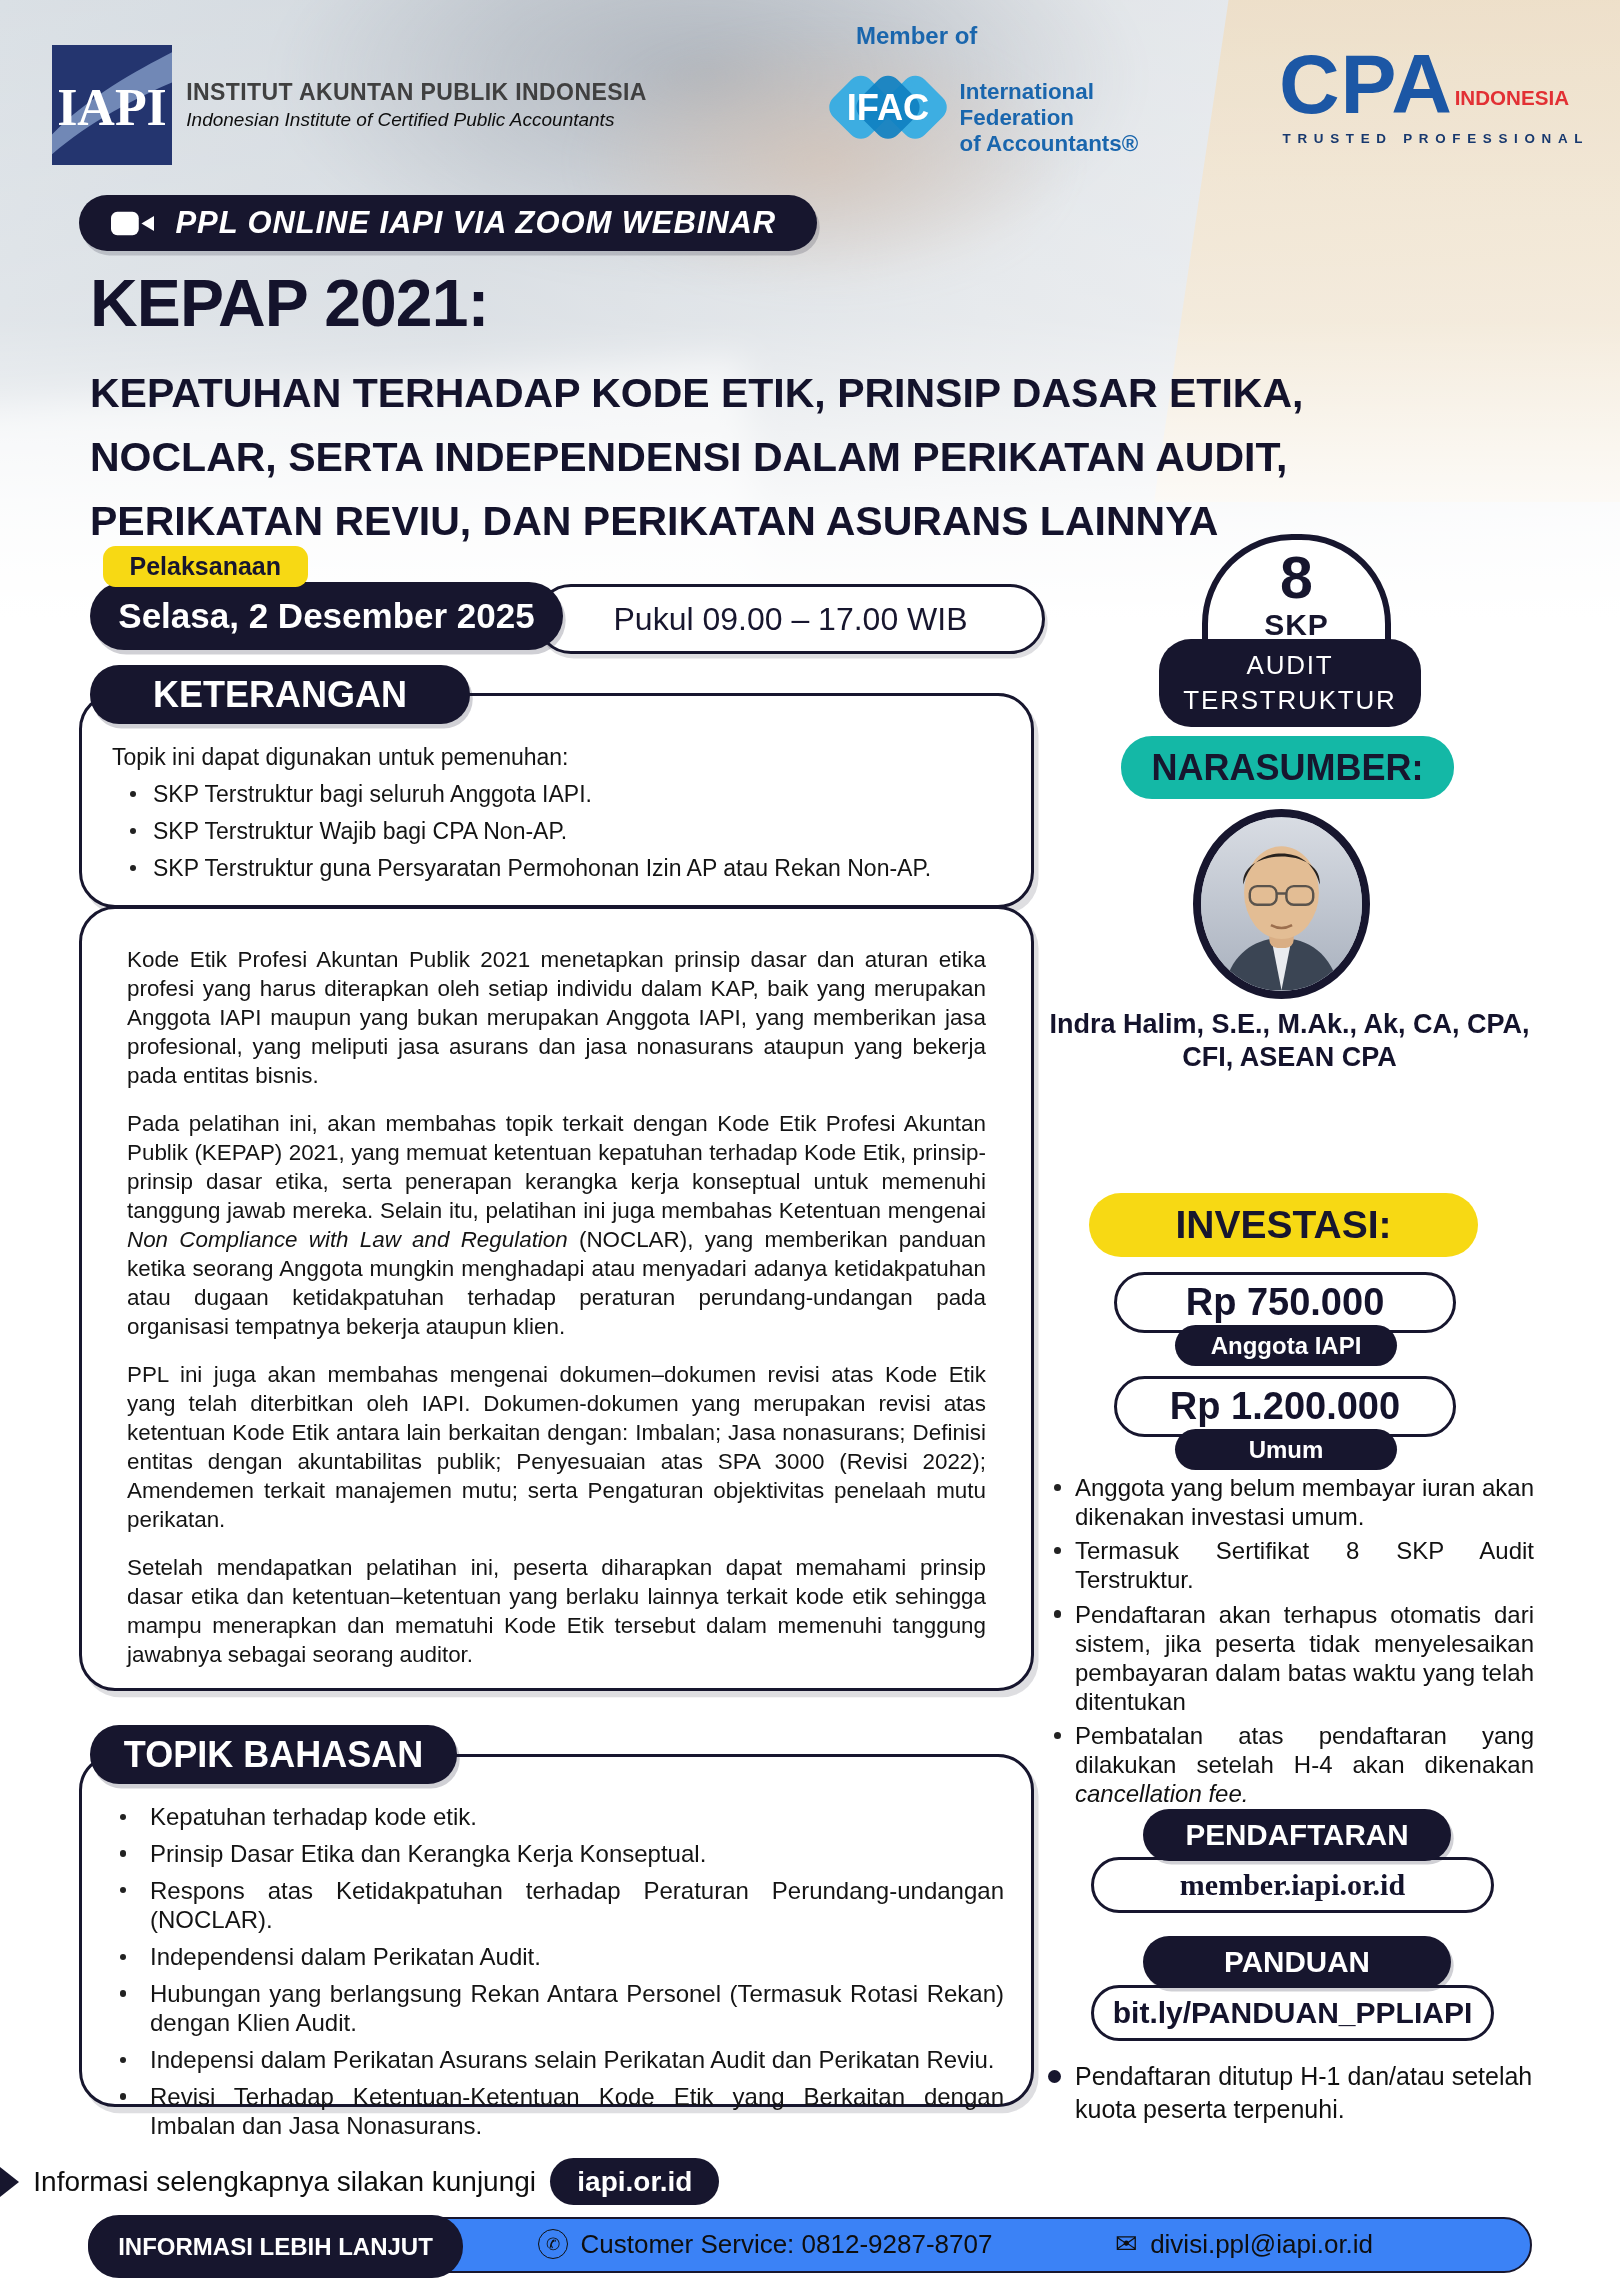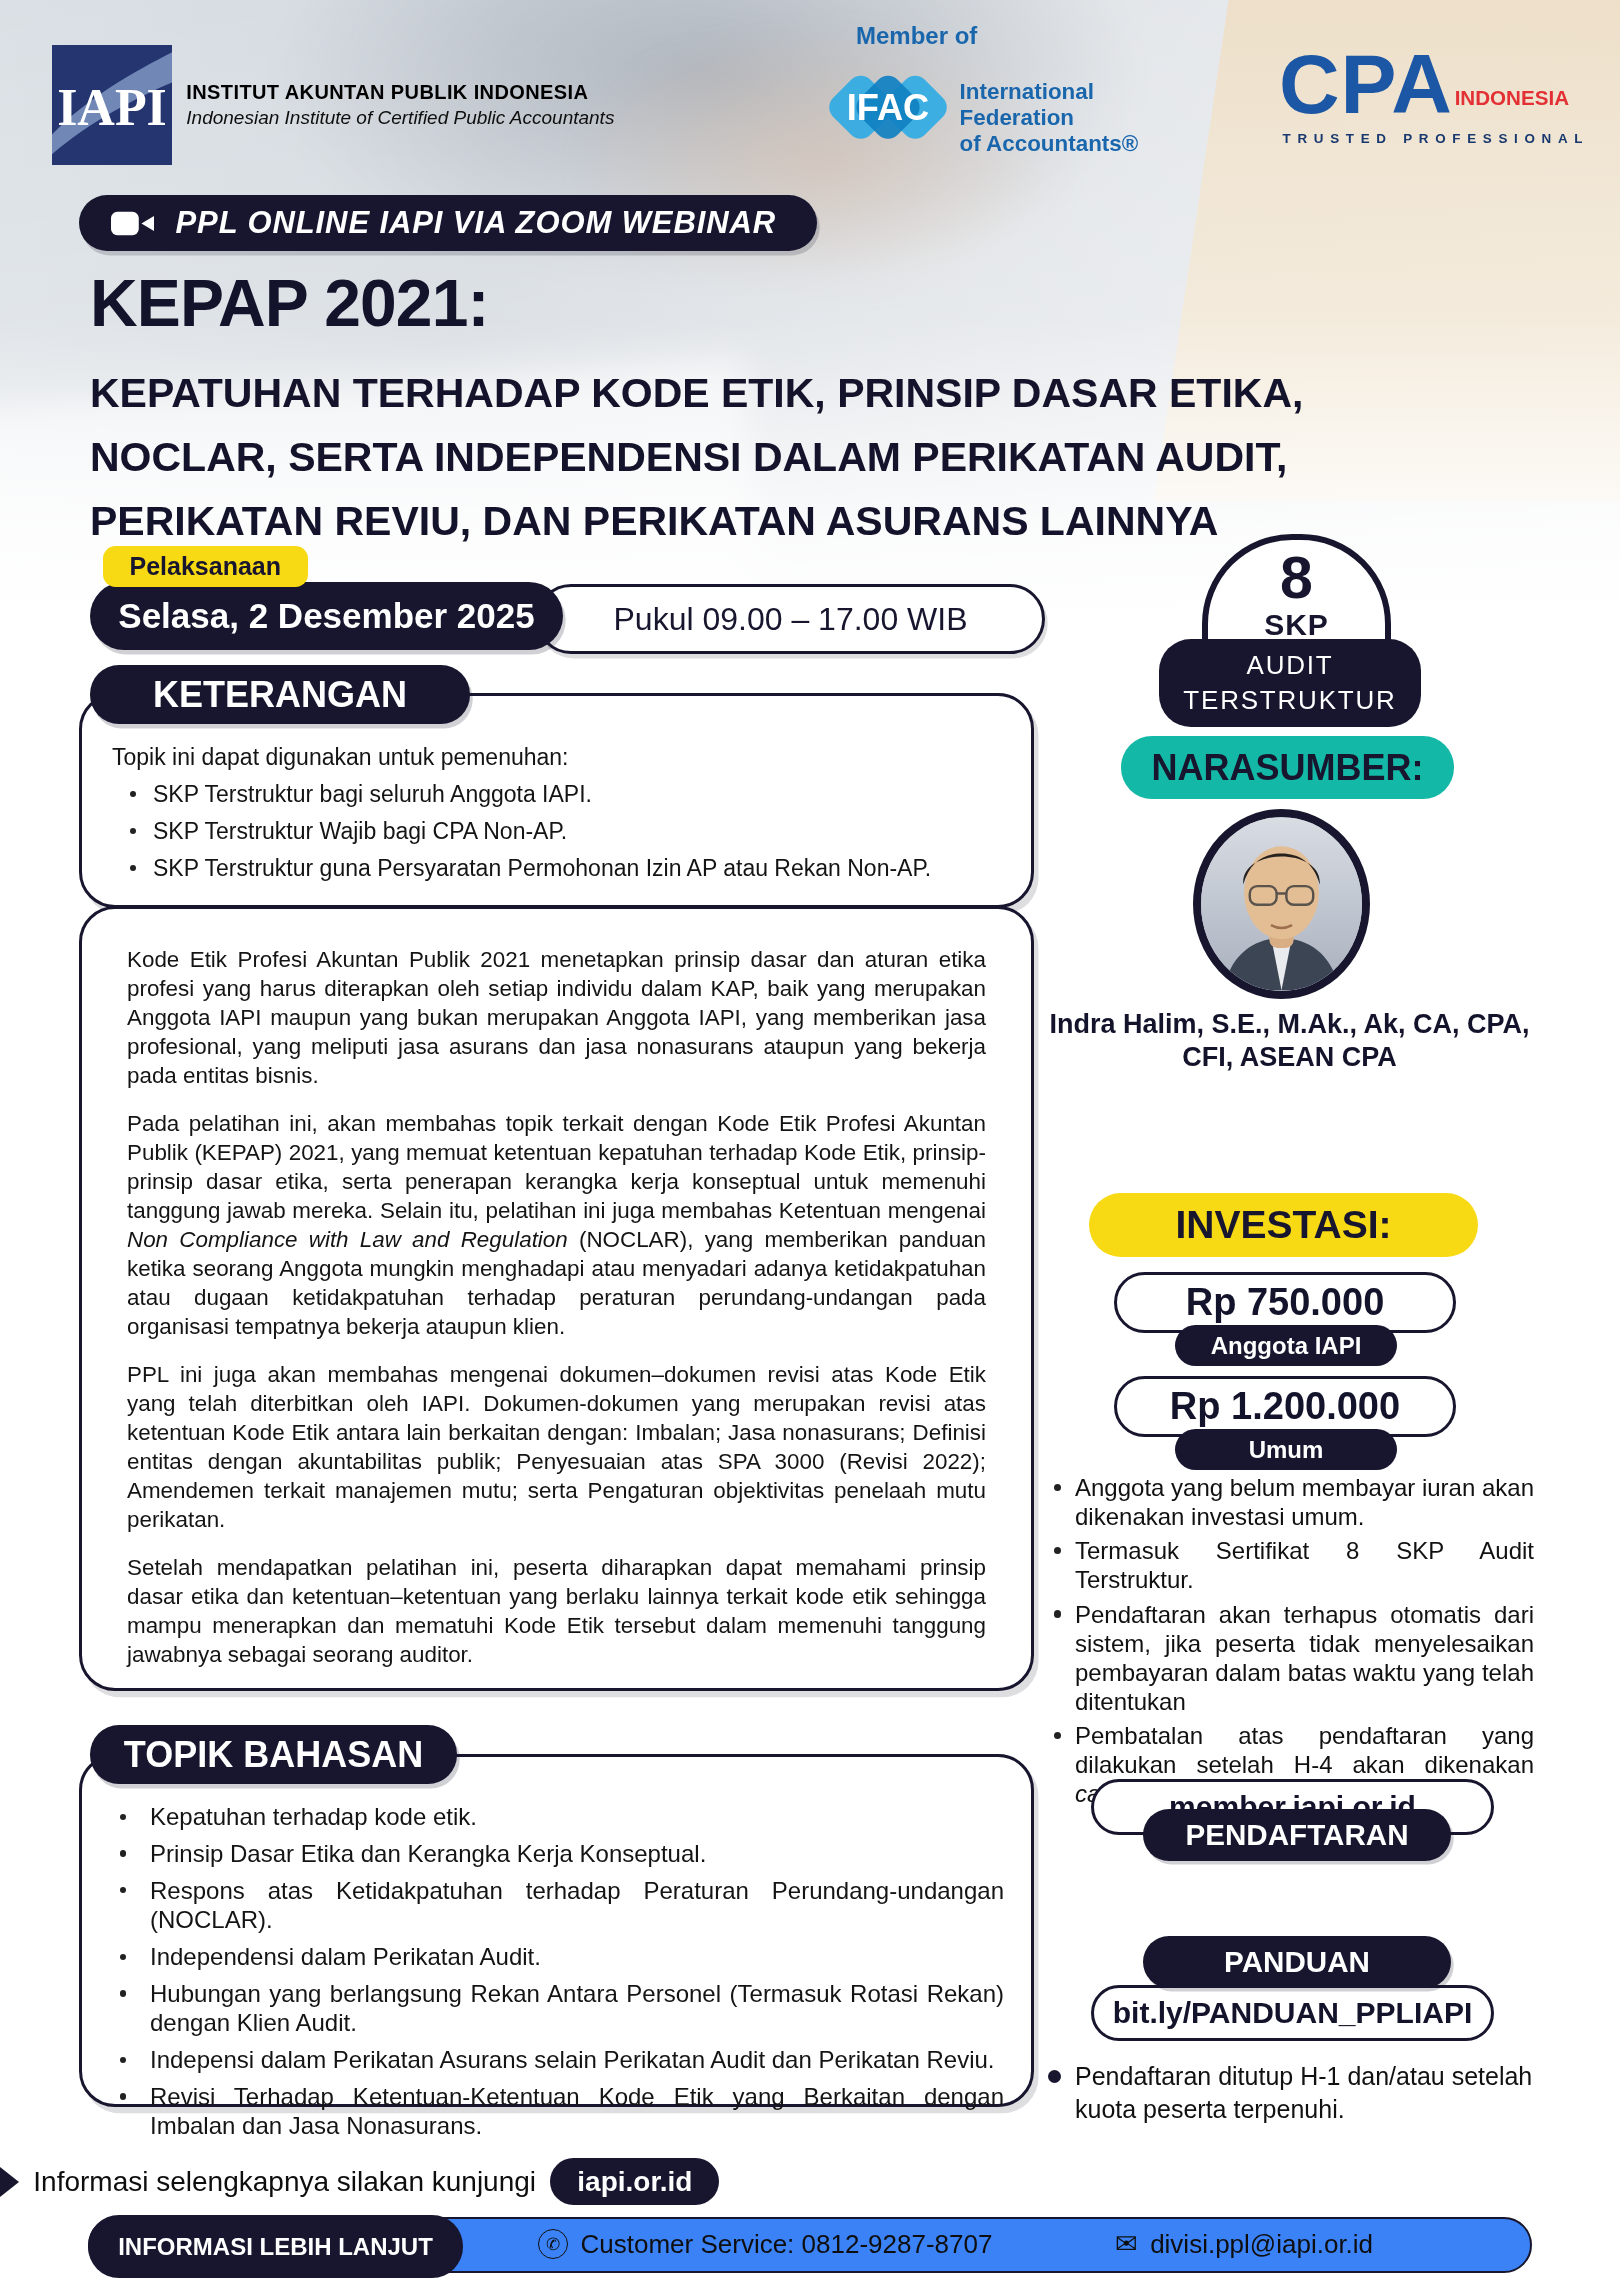--- a/index.html
+++ b/index.html
@@ -14,21 +14,21 @@
   .hero .blob1{position:absolute;left:269px;top:-134px;width:878px;height:421px;
                background:radial-gradient(ellipse at center,rgba(82,92,108,.5),rgba(82,92,108,0) 70%);filter:blur(10.7px);}
   .hero .blob2{position:absolute;left:573px;top:27px;width:502px;height:269px;
                background:radial-gradient(ellipse at center,rgba(198,158,126,.55),rgba(198,158,126,0) 70%);filter:blur(14.3px);}
   .hero .paper{position:absolute;left:-54px;top:385px;width:806px;height:233px;background:rgba(255,255,255,.55);filter:blur(16px);transform:rotate(-4deg);}
   .hero .wash{position:absolute;inset:0;background:linear-gradient(180deg,rgba(255,255,255,.28) 0%,rgba(255,255,255,.42) 52%,rgba(255,255,255,.9) 86%,#fff 100%);}
 
   
   .iapi{position:absolute;left:52px;top:45px;display:flex;align-items:center;gap:14.3px;}
   .iapi-mark{width:120px;height:120px;display:block;}
-  .iapi-name{font-size:20px;font-weight:bold;color:#000000;letter-spacing:0.4px;}
+  .iapi-name{font-size:23px;font-weight:bold;color:#404040;letter-spacing:0.4px;}
   .iapi-sub{font-size:19px;font-style:italic;color:#0e0e0e;margin-top:2.7px;}
 
   .ifac{position:absolute;left:820px;top:21.5px;width:385px;}
   .ifac-member{font-size:24px;font-weight:bold;color:#1a66ad;margin-left:36px;}
   .ifac-row{display:flex;align-items:center;}
   .ifac-mark{width:136px;height:136px;margin-top:-7.2px;display:block;}
   .ifac-name{font-size:22.4px;font-weight:bold;color:#1a66ad;line-height:1.16;margin-left:3.6px;margin-top:9px;}
 
   .cpa{position:absolute;left:1279px;top:48px;}
   .cpa-top{display:flex;align-items:flex-end;}
@@ -111,21 +111,21 @@
   .notes{position:absolute;left:1050px;top:1473px;width:484px;list-style:none;margin:0;padding:0;}
   .notes li{position:relative;padding-left:25px;font-size:24px;line-height:29px;text-align:justify;margin-bottom:5.4px;color:#111;}
   .notes li::before{content:"";position:absolute;left:3.6px;top:10.7px;width:7.2px;height:7.2px;border-radius:50%;background:#222;}
 
   .reg-dark{position:absolute;left:1143px;width:308px;height:52px;background:#17162e;border-radius:27px;display:flex;
             align-items:center;justify-content:center;color:#fff;font-size:29.6px;font-weight:bold;z-index:2;
             box-shadow:2.7px 3.6px 0 rgba(20,20,45,.2);}
   .reg-dark.r1{top:1809px;} .reg-dark.r2{top:1936px;}
   .reg-link{position:absolute;left:1091px;width:403px;height:56px;background:#fff;border:3.6px solid #17162e;border-radius:29.6px;
             display:flex;align-items:center;justify-content:center;font-size:30px;font-weight:bold;color:#14132c;z-index:1;box-sizing:border-box;}
-  .reg-link.l1{top:1779px;} .reg-link.l2{top:1985px;}
+  .reg-link.l1{top:1857px;font-family:Liberation Serif, serif;} .reg-link.l2{top:1985px;}
 
   .closing{position:absolute;left:1046px;top:2060px;width:488px;padding-left:29px;font-size:25px;line-height:33px;color:#111;box-sizing:border-box;}
   .closing::before{content:"";position:absolute;left:1.8px;top:9.9px;width:13.4px;height:13.4px;border-radius:50%;background:#17162e;}
 
   
   .info{position:absolute;left:0;top:2158px;width:1620px;display:flex;align-items:center;gap:14.3px;}
   .info-tri{width:0;height:0;border-left:19.7px solid #17162e;border-top:15px solid transparent;border-bottom:15px solid transparent;}
   .info-txt{font-size:28px;color:#0e0e0e;}
   .info-site{background:#17162e;color:#fff;font-weight:800;font-size:28px;height:47px;padding:0 27px;border-radius:24px;
              display:flex;align-items:center;}

